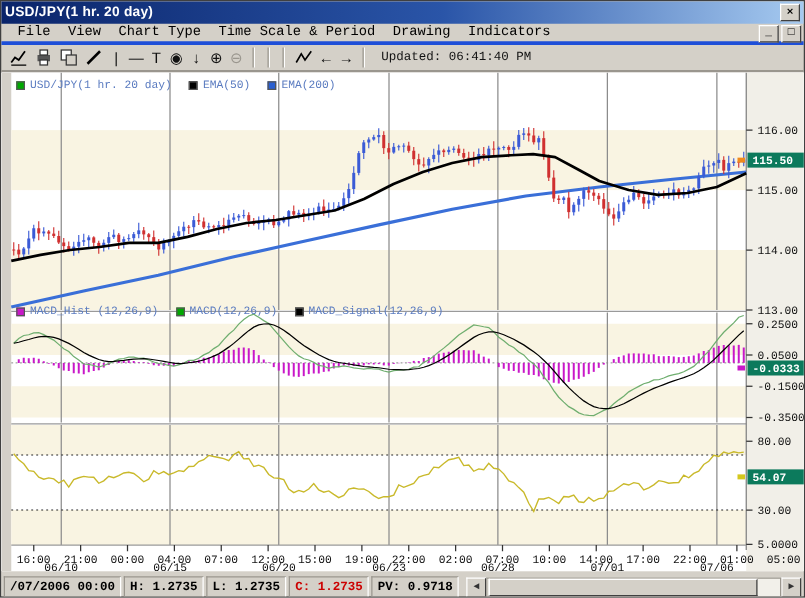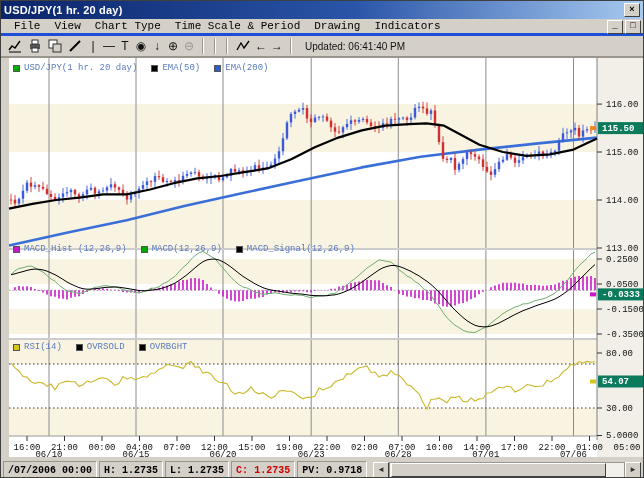--- a/index.html
+++ b/index.html
@@ -9,21 +9,21 @@
   .titlebar .title { color: #ffffff; font-size: 11px; font-weight: bold; flex: 1; letter-spacing: 0.2px; }
   .winbtn { width: 16px; height: 14px; background: #d4d0c8; border: 1px solid; border-color: #ffffff #404040 #404040 #ffffff; font-size: 9px; line-height: 11px; text-align: center; font-weight: bold; color: #000; cursor: default; }
   .menubar { height: 17px; display: flex; align-items: center; padding-left: 6px; font-family: "Liberation Mono", monospace; font-size: 11px; position: relative; border-bottom: 3px solid #1d4ed8; }
   .menubar .mitem { padding: 1px 7px; white-space: nowrap; }
   .menu-winbtns { position: absolute; right: 2px; top: 1px; display: flex; gap: 2px; }
   .toolbar { height: 22px; display: flex; align-items: center; padding-left: 4px; border-bottom: 2px solid #9a968e; }
   .tbtn { width: 20px; height: 18px; display: flex; align-items: center; justify-content: center; font-size: 12px; color: #111; }
   .tbtn.small { width: 16px; }
   .tbtn.disabled { color: #9a968e; }
   .tsep { width: 2px; height: 16px; border-left: 1px solid #9a968e; border-right: 1px solid #ffffff; margin: 0 5px; }
-  .updated { font-family: Liberation Sans, sans-serif; font-size: 10px; color: #111; margin-left: 8px; white-space: nowrap; }
+  .updated { font-family: Liberation Mono, monospace; font-size: 10px; color: #111; margin-left: 8px; white-space: nowrap; }
   .chartwrap { position: relative; width: 644px; height: 399px; background: #ffffff; }
   .legend { position: absolute; display: flex; gap: 14px; font-family: "Liberation Mono", monospace; font-size: 9px; color: #5a7bc0; left: 12px; align-items: center; z-index: 5; }
   .legend .item { display: flex; align-items: center; gap: 4px; white-space: nowrap; }
   .sw { width: 7px; height: 7px; display: inline-block; border: 1px solid #555; }
   .statusbar { height: 26px; display: flex; align-items: center; background: #d4d0c8; padding: 1px 2px; font-family: "Liberation Mono", monospace; font-size: 10px; font-weight: bold; }
   .scell { border: 1px solid; border-color: #9a968e #ffffff #ffffff #9a968e; background: #d4d0c8; height: 18px; display: flex; align-items: center; padding: 0 4px; margin-right: 2px; white-space: nowrap; }
   .scell .red { color: #cc0000; }
   .hscroll { flex: 1; display: flex; height: 16px; margin-left: 4px; }
   .sbtn { width: 16px; height: 16px; background: #d4d0c8; border: 1px solid; border-color: #ffffff #404040 #404040 #ffffff; font-size: 8px; line-height: 14px; text-align: center; color: #333; }
   .strack { flex: 1; background: #f2f0ea; border: 1px solid #9a968e; position: relative; }
@@ -679,34 +679,20 @@
       <span class="item">
           <span class="sw" style="background: rgb(0, 168, 0);"></span>
           <span>MACD(12,26,9)</span>
         </span>
       <span class="item">
           <span class="sw" style="background: rgb(0, 0, 0);"></span>
           <span>MACD_Signal(12,26,9)</span>
         </span>
     </div>
 
-    <div class="legend" style="top:284px">
-      <span class="item">
-          <span class="sw" style="background: rgb(212, 200, 30);"></span>
-          <span>RSI(14)</span>
-        </span>
-      <span class="item">
-          <span class="sw" style="background: rgb(0, 0, 0);"></span>
-          <span>OVRSOLD</span>
-        </span>
-      <span class="item">
-          <span class="sw" style="background: rgb(0, 0, 0);"></span>
-          <span>OVRBGHT</span>
-        </span>
-    </div>
   </div>
 
   <div class="statusbar">
     <span class="scell">/07/2006 00:00</span>
     <span class="scell"><span>H:</span>&nbsp;<span>1.2735</span></span>
     <span class="scell"><span>L:</span>&nbsp;<span>1.2735</span></span>
     <span class="scell"><span class="red">C:</span>&nbsp;<span class="red">1.2735</span></span>
     <span class="scell"><span>PV:</span>&nbsp;<span>0.9718</span></span>
     <span class="hscroll">
       <span class="sbtn">◄</span>

